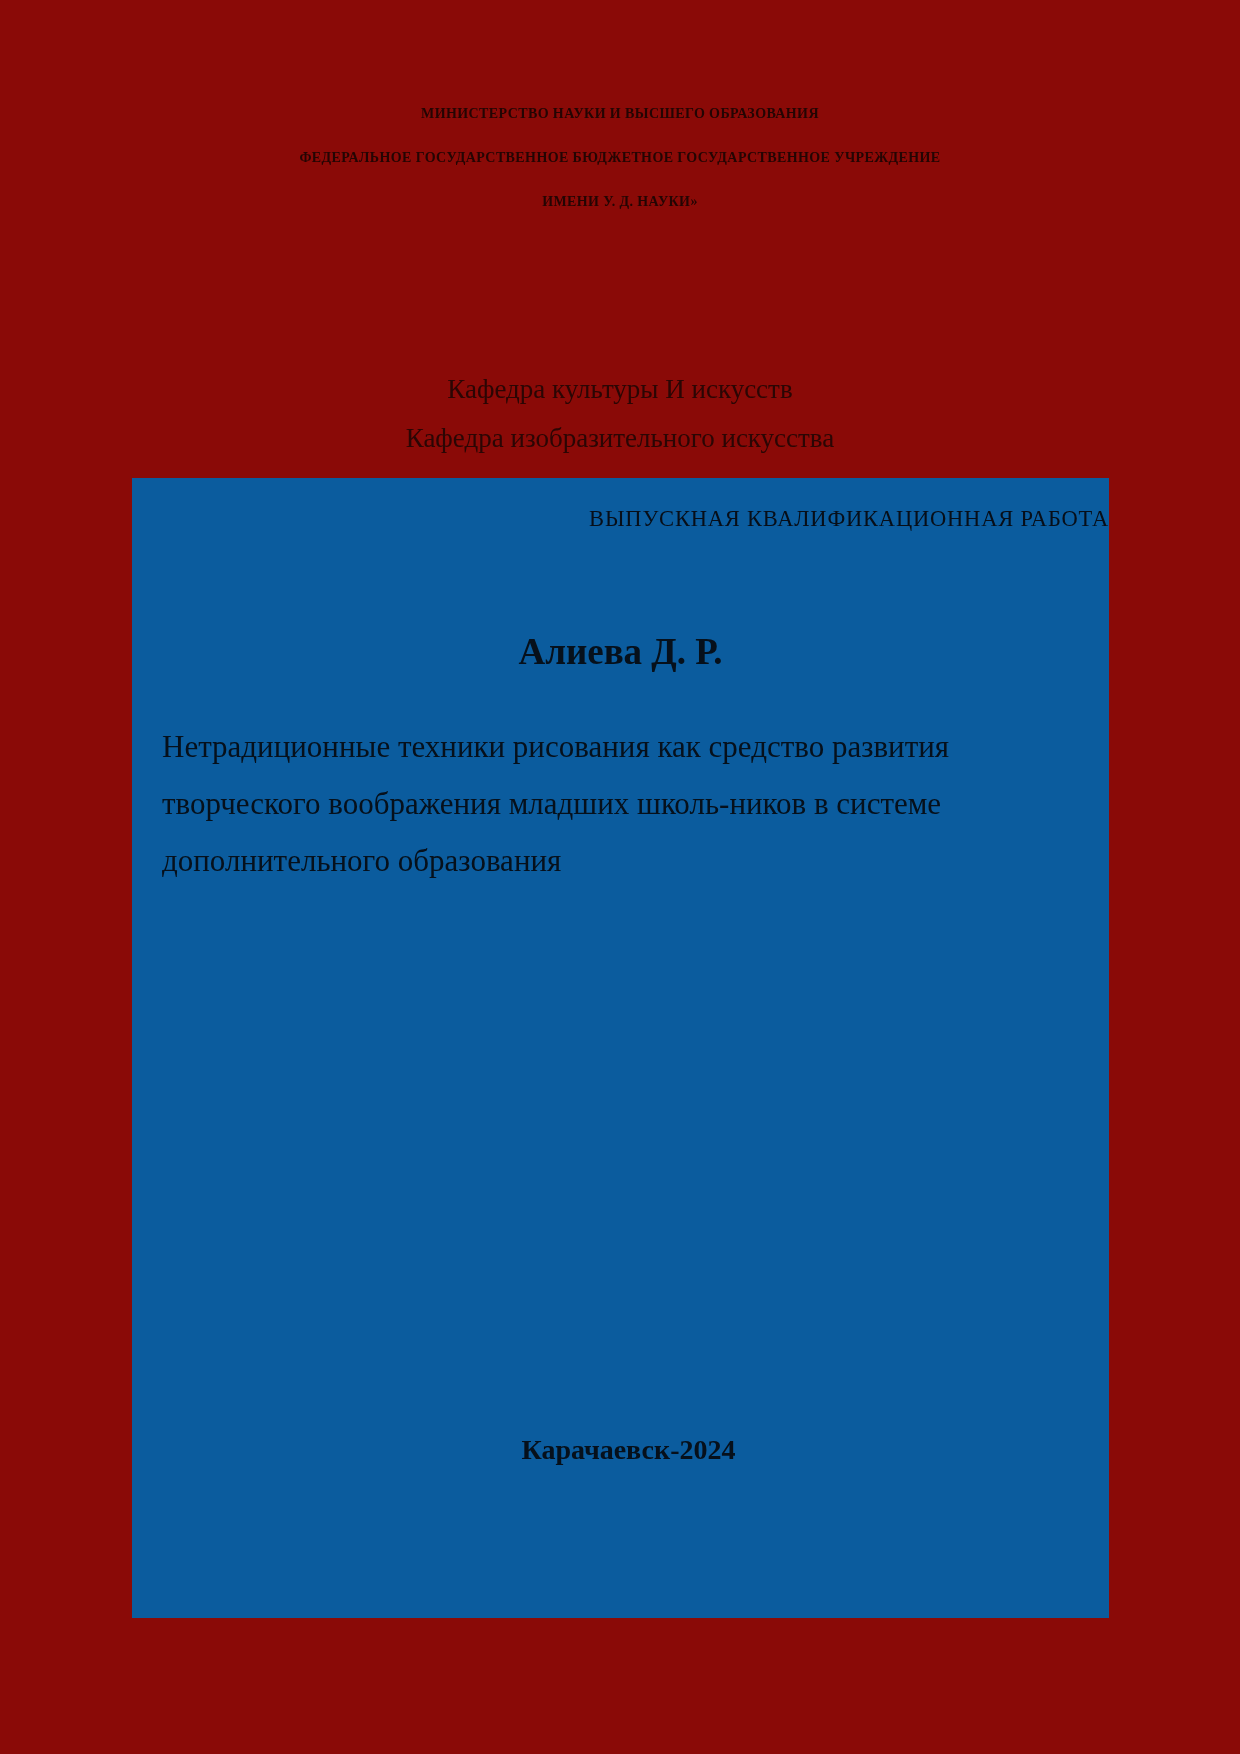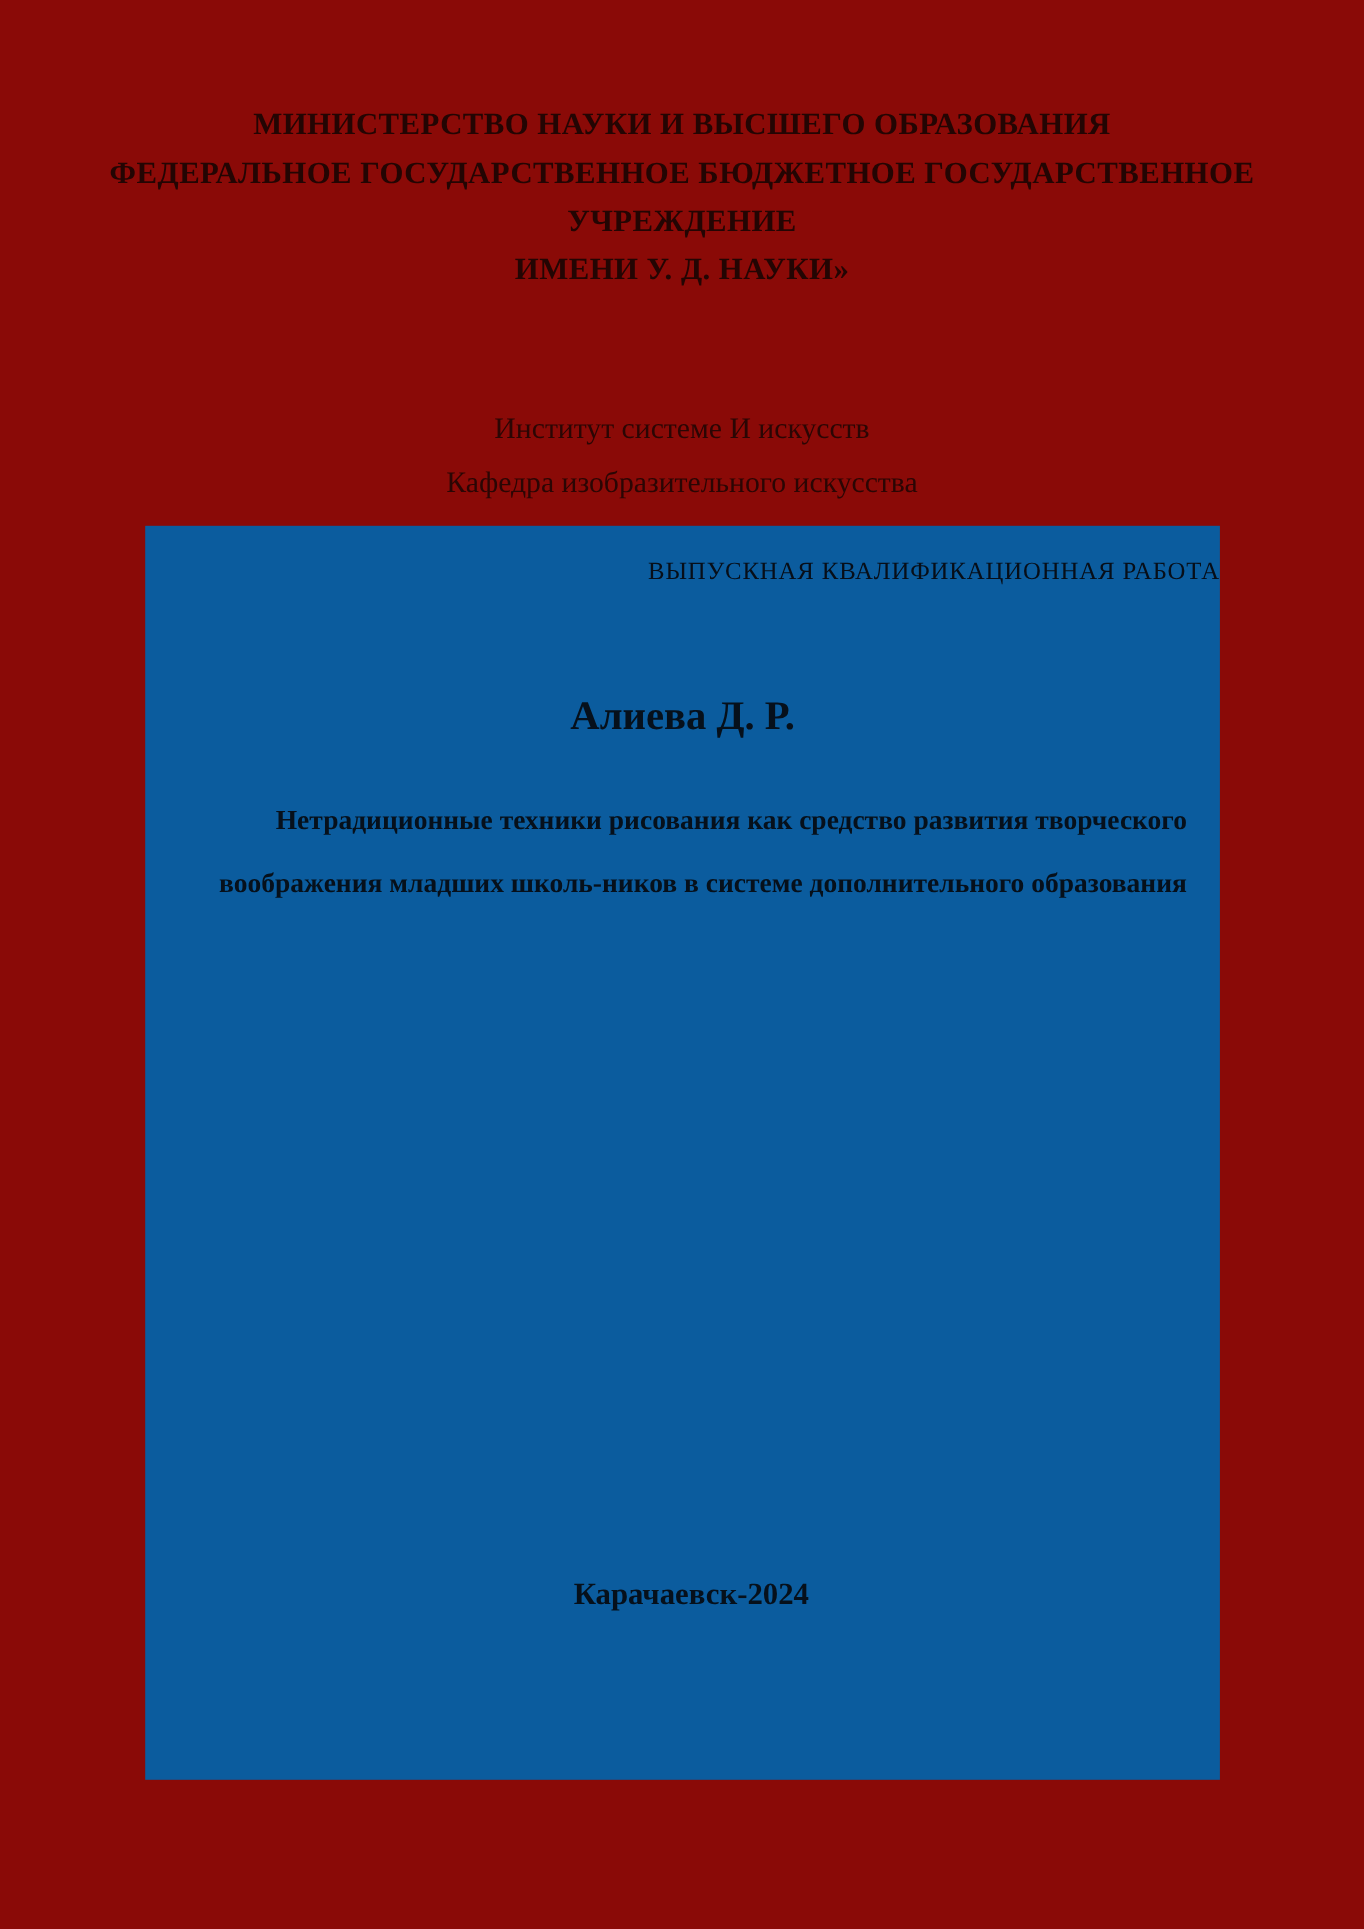--- a/index.html
+++ b/index.html
@@ -24,21 +24,21 @@
     position: absolute;
     top: 92px;
     left: 60px;
     right: 60px;
     text-align: center;
     color: #1c0200;
   }
   .header-line {
     font-family: "Liberation Serif", serif;
     font-weight: bold;
-    font-size: 28px;
+    font-size: 14px;
     letter-spacing: 0.4px;
     line-height: 44px;
     color: #230503;
   }
   .header-line.wrap2 {
     line-height: 36px;
   }
   .faculty-block {
     position: absolute;
     top: 365px;
@@ -80,26 +80,25 @@
     font-family: Liberation Serif, serif;
     font-weight: bold;
     font-size: 37px;
     color: #06101b;
   }
   .panel-title {
     position: absolute;
     top: 240px;
     left: 30px;
     right: 30px;
-    text-align: right;
+    text-align: left;
     font-family: "Liberation Serif", serif;
-    font-size: 25px;
+    font-size: 31px;
     line-height: 57px;
     color: #06101b;
-    font-weight: bold;
   }
   .panel-city-year {
     position: absolute;
     bottom: 152px;
     left: 16px;
     right: 0;
     text-align: center;
     font-family: "Liberation Serif", serif;
     font-weight: bold;
     font-size: 28px;
@@ -111,21 +110,21 @@
 
 <div class="page">
 
   <div class="header-block">
     <div class="header-line">МИНИСТЕРСТВО НАУКИ И ВЫСШЕГО ОБРАЗОВАНИЯ</div>
     <div class="header-line">ФЕДЕРАЛЬНОЕ ГОСУДАРСТВЕННОЕ БЮДЖЕТНОЕ ГОСУДАРСТВЕННОЕ УЧРЕЖДЕНИЕ</div>
     <div class="header-line">ИМЕНИ У. Д. НАУКИ»</div>
   </div>
 
   <div class="faculty-block">
-    <div class="faculty-line">Институт системе И искусств</div>
+    <div class="faculty-line">Кафедра культуры И искусств</div>
     <div class="faculty-line">Кафедра изобразительного искусства</div>
   </div>
 
   <div class="blue-panel">
     <div class="panel-doc-type">ВЫПУСКНАЯ КВАЛИФИКАЦИОННАЯ РАБОТА</div>
     <div class="panel-author">Алиева Д. Р.</div>
     <div class="panel-title">Нетрадиционные техники рисования как средство развития творческого воображения младших школь-ников в системе дополнительного образования</div>
     <div class="panel-city-year">Карачаевск-2024</div>
   </div>
 

